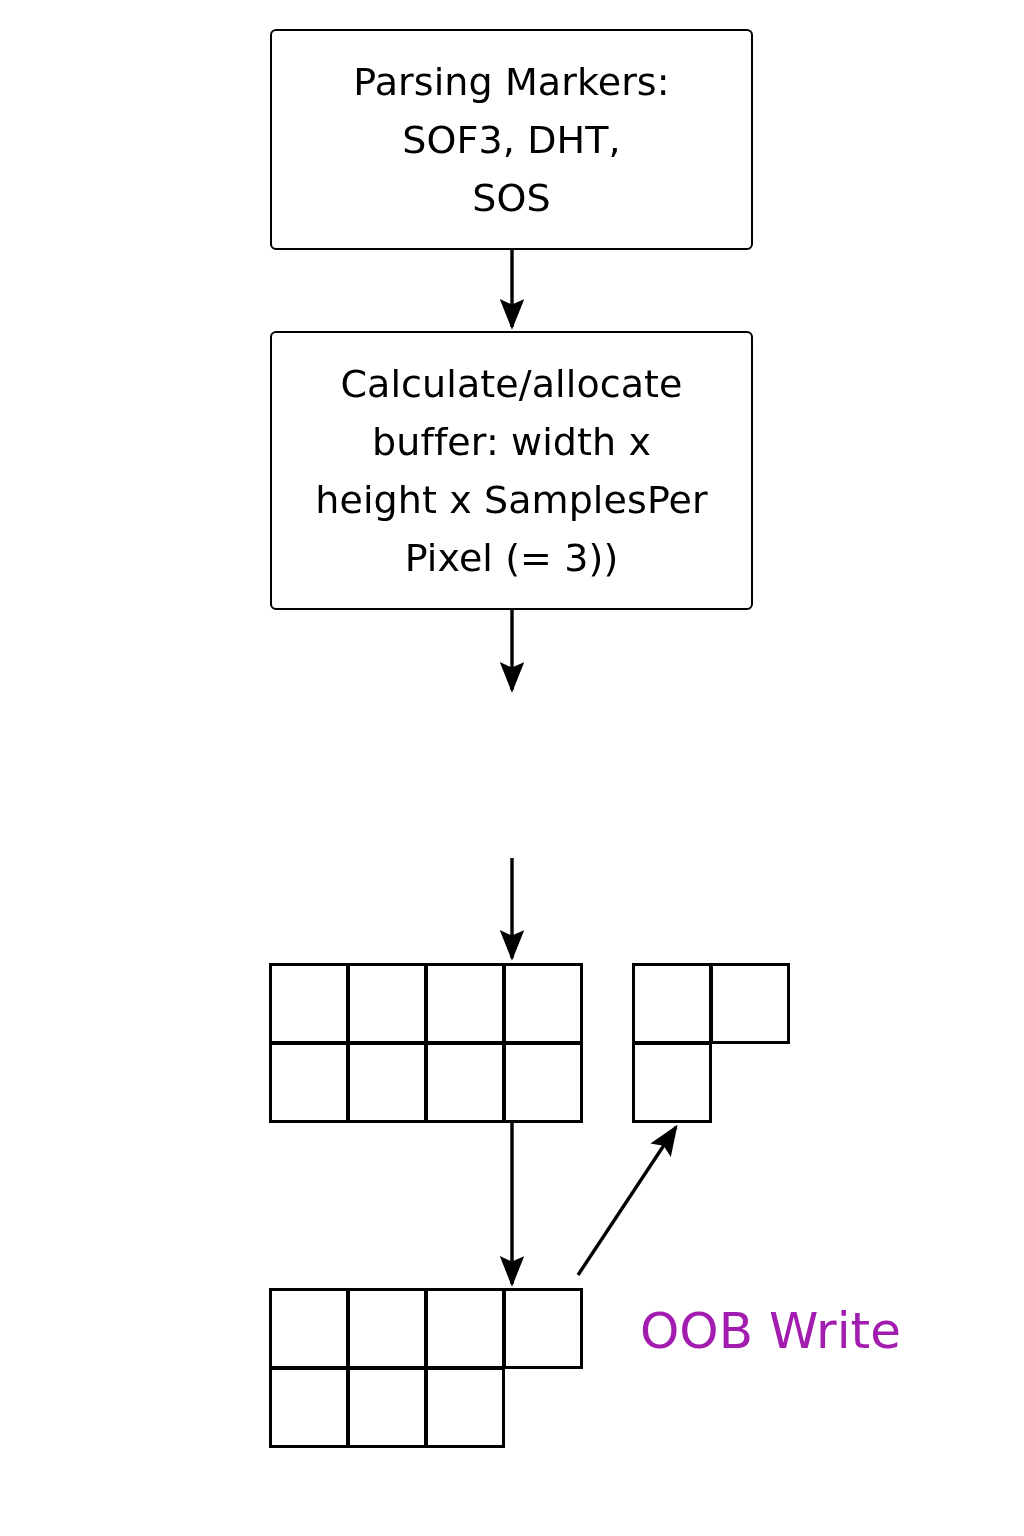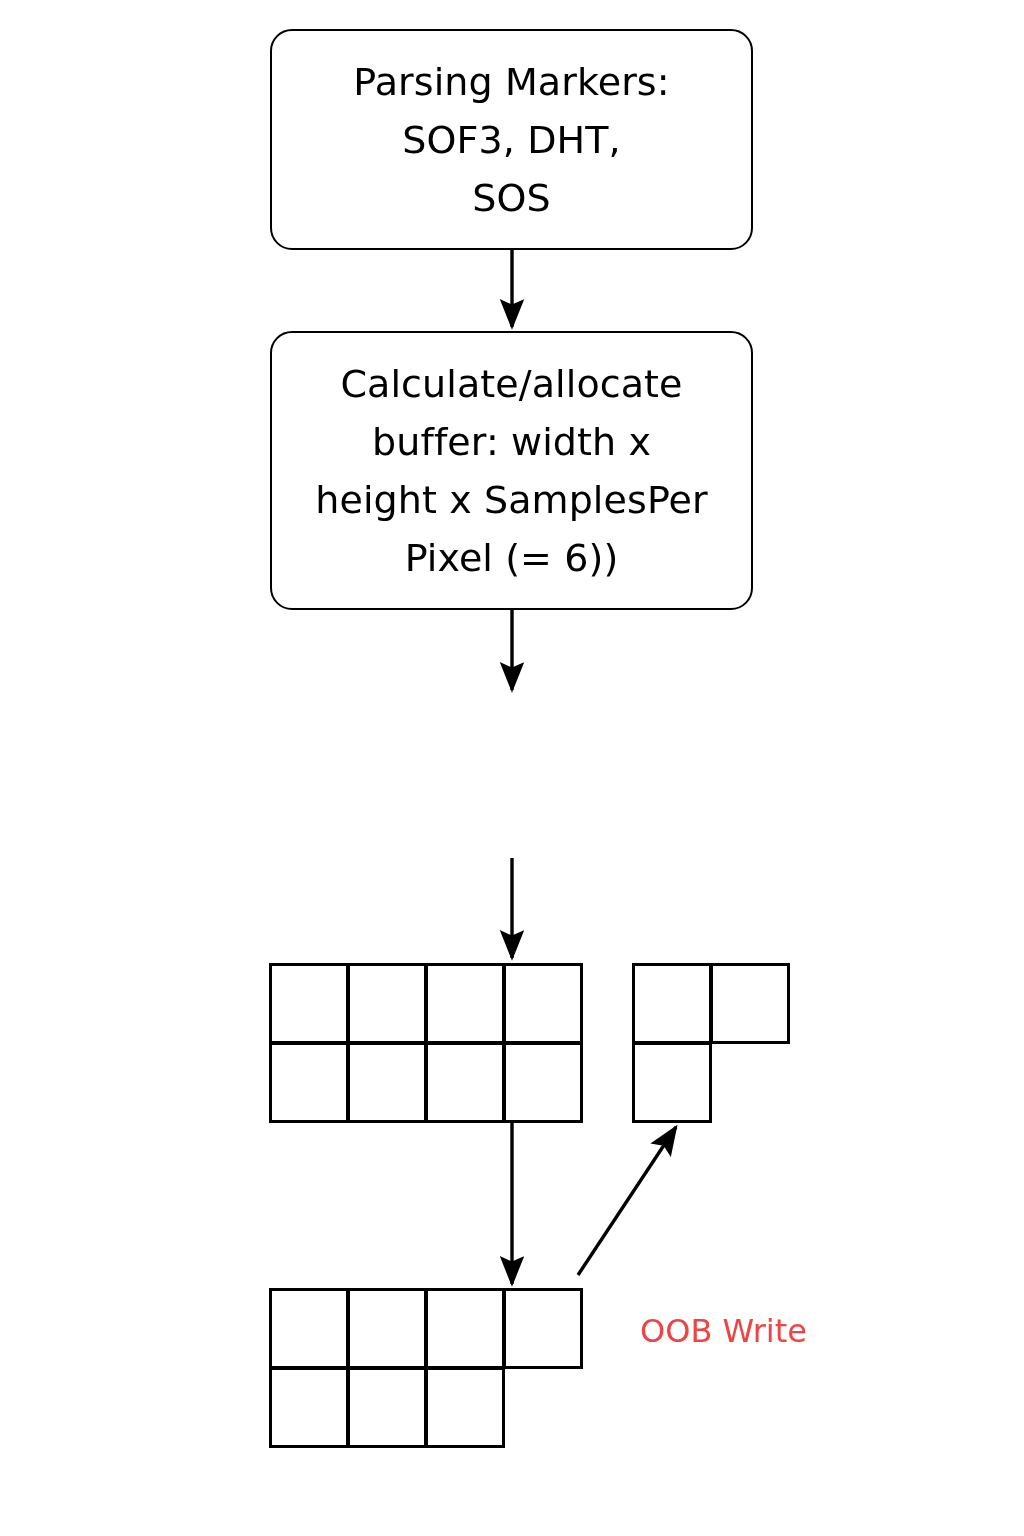--- a/index.html
+++ b/index.html
@@ -18,21 +18,21 @@
     position: absolute;
     left: 0;
     top: 0;
     width: 1024px;
     height: 1536px;
   }
   .node-box {
     position: absolute;
     box-sizing: border-box;
     border: 2.2px solid #000000;
-    border-radius: 22px;
+    border-radius: 6px;
     background: #ffffff;
     display: flex;
     align-items: center;
     justify-content: center;
     text-align: center;
     color: #000000;
     font-size: 38px;
     line-height: 58px;
     letter-spacing: 0.1px;
     white-space: pre-line;
@@ -54,22 +54,22 @@
   }
 
   #buffer-grid-allocated { left: 269px; top: 963px; width: 314px; height: 159px; }
   #buffer-grid-overflow  { left: 632px; top: 963px; width: 159px; height: 159px; }
   #buffer-grid-written   { left: 269px; top: 1288px; width: 314px; height: 159px; }
 
   #oob-write-label {
     position: absolute;
     left: 640px;
     top: 1308px;
-    color: #ef4444;
-    font-size: 32px;
+    color: #a21caf;
+    font-size: 50px;
     line-height: 46px;
     white-space: nowrap;
   }
 
   svg.arrow-layer {
     position: absolute;
     left: 0;
     top: 0;
     width: 1024px;
     height: 1536px;
@@ -102,21 +102,21 @@
   <div class="node-box" id="box-parsing-markers">
     <span class="node-text">Parsing Markers:
 SOF3,  DHT,
 SOS</span>
   </div>
 
   <div class="node-box" id="box-calc-alloc">
     <span class="node-text">Calculate/allocate
 buffer: width x
 height x SamplesPer
-Pixel (= 6))</span>
+Pixel (= 3))</span>
   </div>
 
 
   <div class="grid-shape" id="buffer-grid-allocated">
     <div class="grid-cell" style="left:0px;top:0px;width:80px;height:81px;"></div>
     <div class="grid-cell" style="left:78px;top:0px;width:80px;height:81px;"></div>
     <div class="grid-cell" style="left:156px;top:0px;width:80px;height:81px;"></div>
     <div class="grid-cell" style="left:234px;top:0px;width:80px;height:81px;"></div>
     <div class="grid-cell" style="left:0px;top:79px;width:80px;height:81px;"></div>
     <div class="grid-cell" style="left:78px;top:79px;width:80px;height:81px;"></div>

